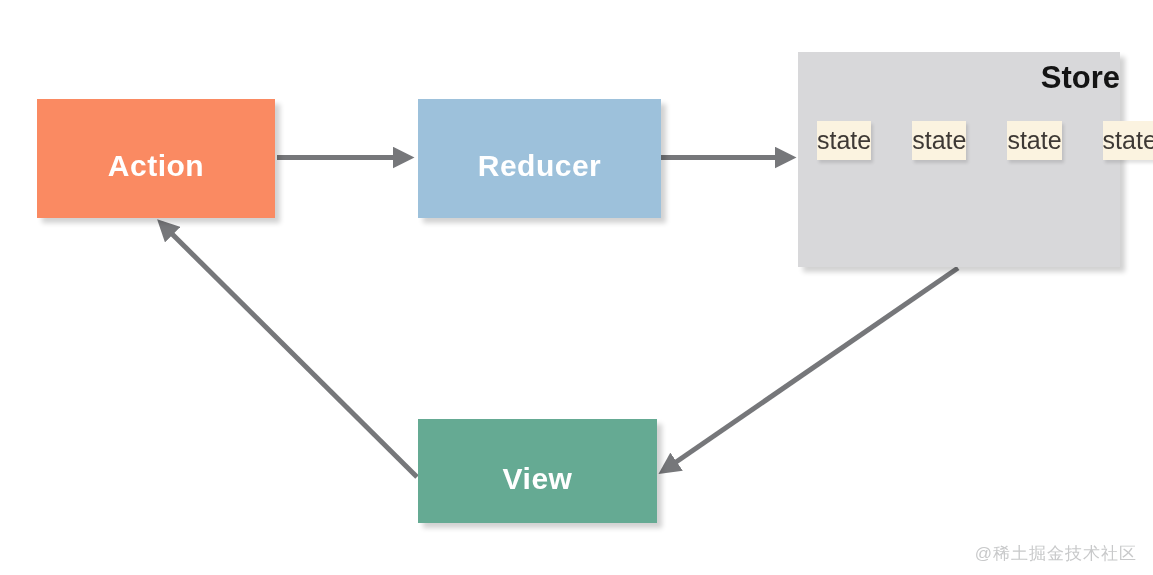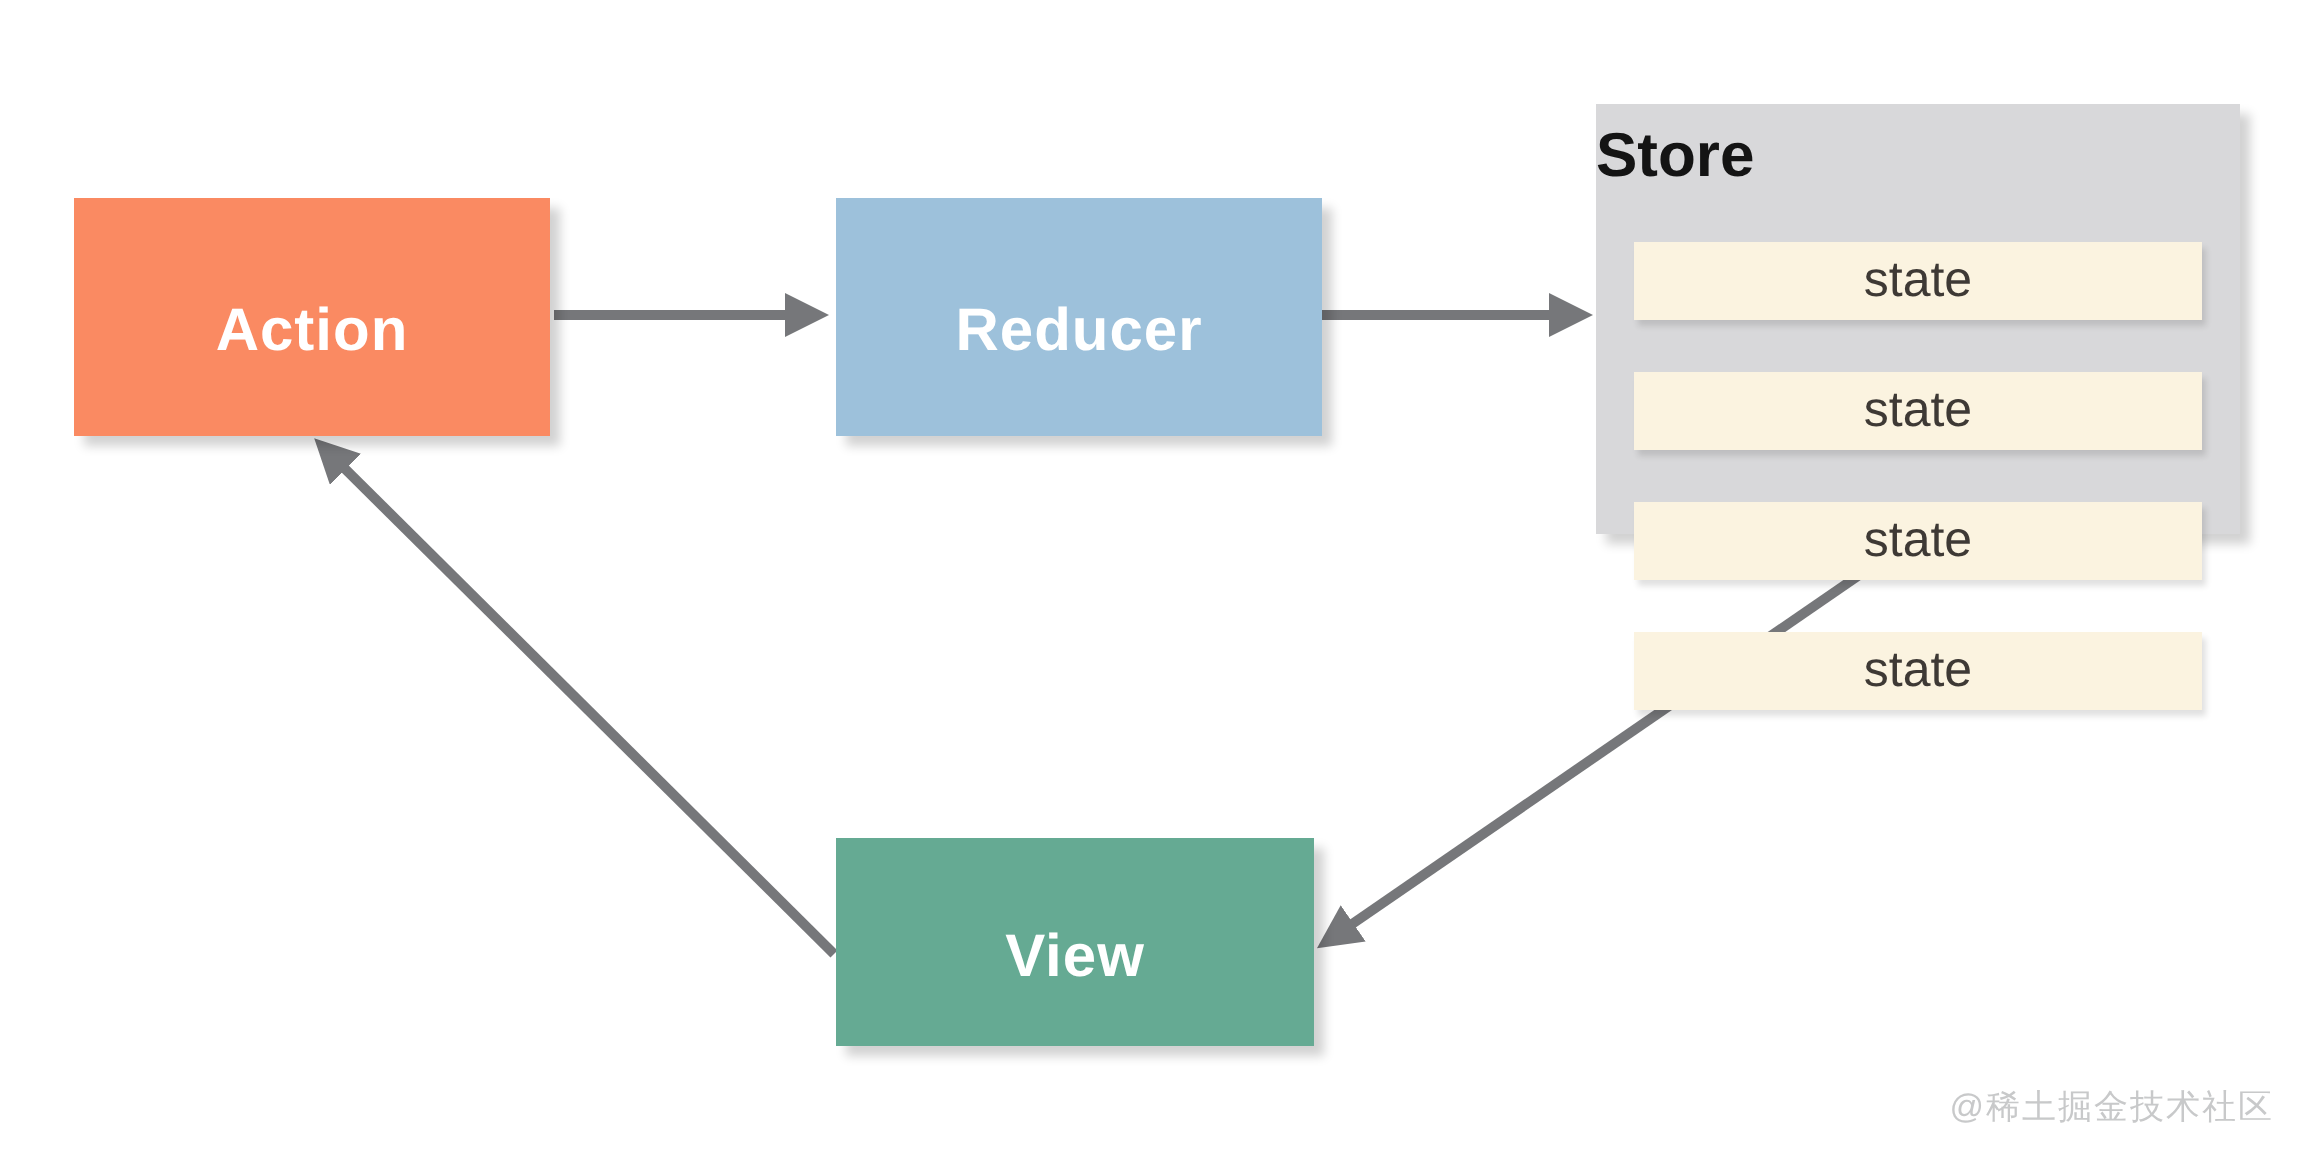--- a/index.html
+++ b/index.html
@@ -59,31 +59,31 @@
     background: var(--view-bg, #65AA93);
   }
   .node-store {
     left: 798px; top: 52px;
     width: 322px; height: 215px;
     background: var(--store-bg, #D8D8DA);
     display: block;
   }
   .store-title {
     margin-top: 8px;
-    text-align: left;
+    text-align: right;
     font-weight: bold;
     font-size: 31px;
     color: #141414;
     line-height: 36px;
   }
   .state-grid {
     position: absolute;
     left: 19px; right: 19px; top: 69px;
     display: grid;
-    grid-template-columns: 1fr;
+    grid-template-columns: 1fr 1fr 1fr 1fr;
     column-gap: 41px;
     row-gap: 26px;
   }
   .state-box {
     height: 39px;
     background: var(--state-bg, #FBF3E0);
     display: flex;
     align-items: center;
     justify-content: center;
     font-size: 25px;

